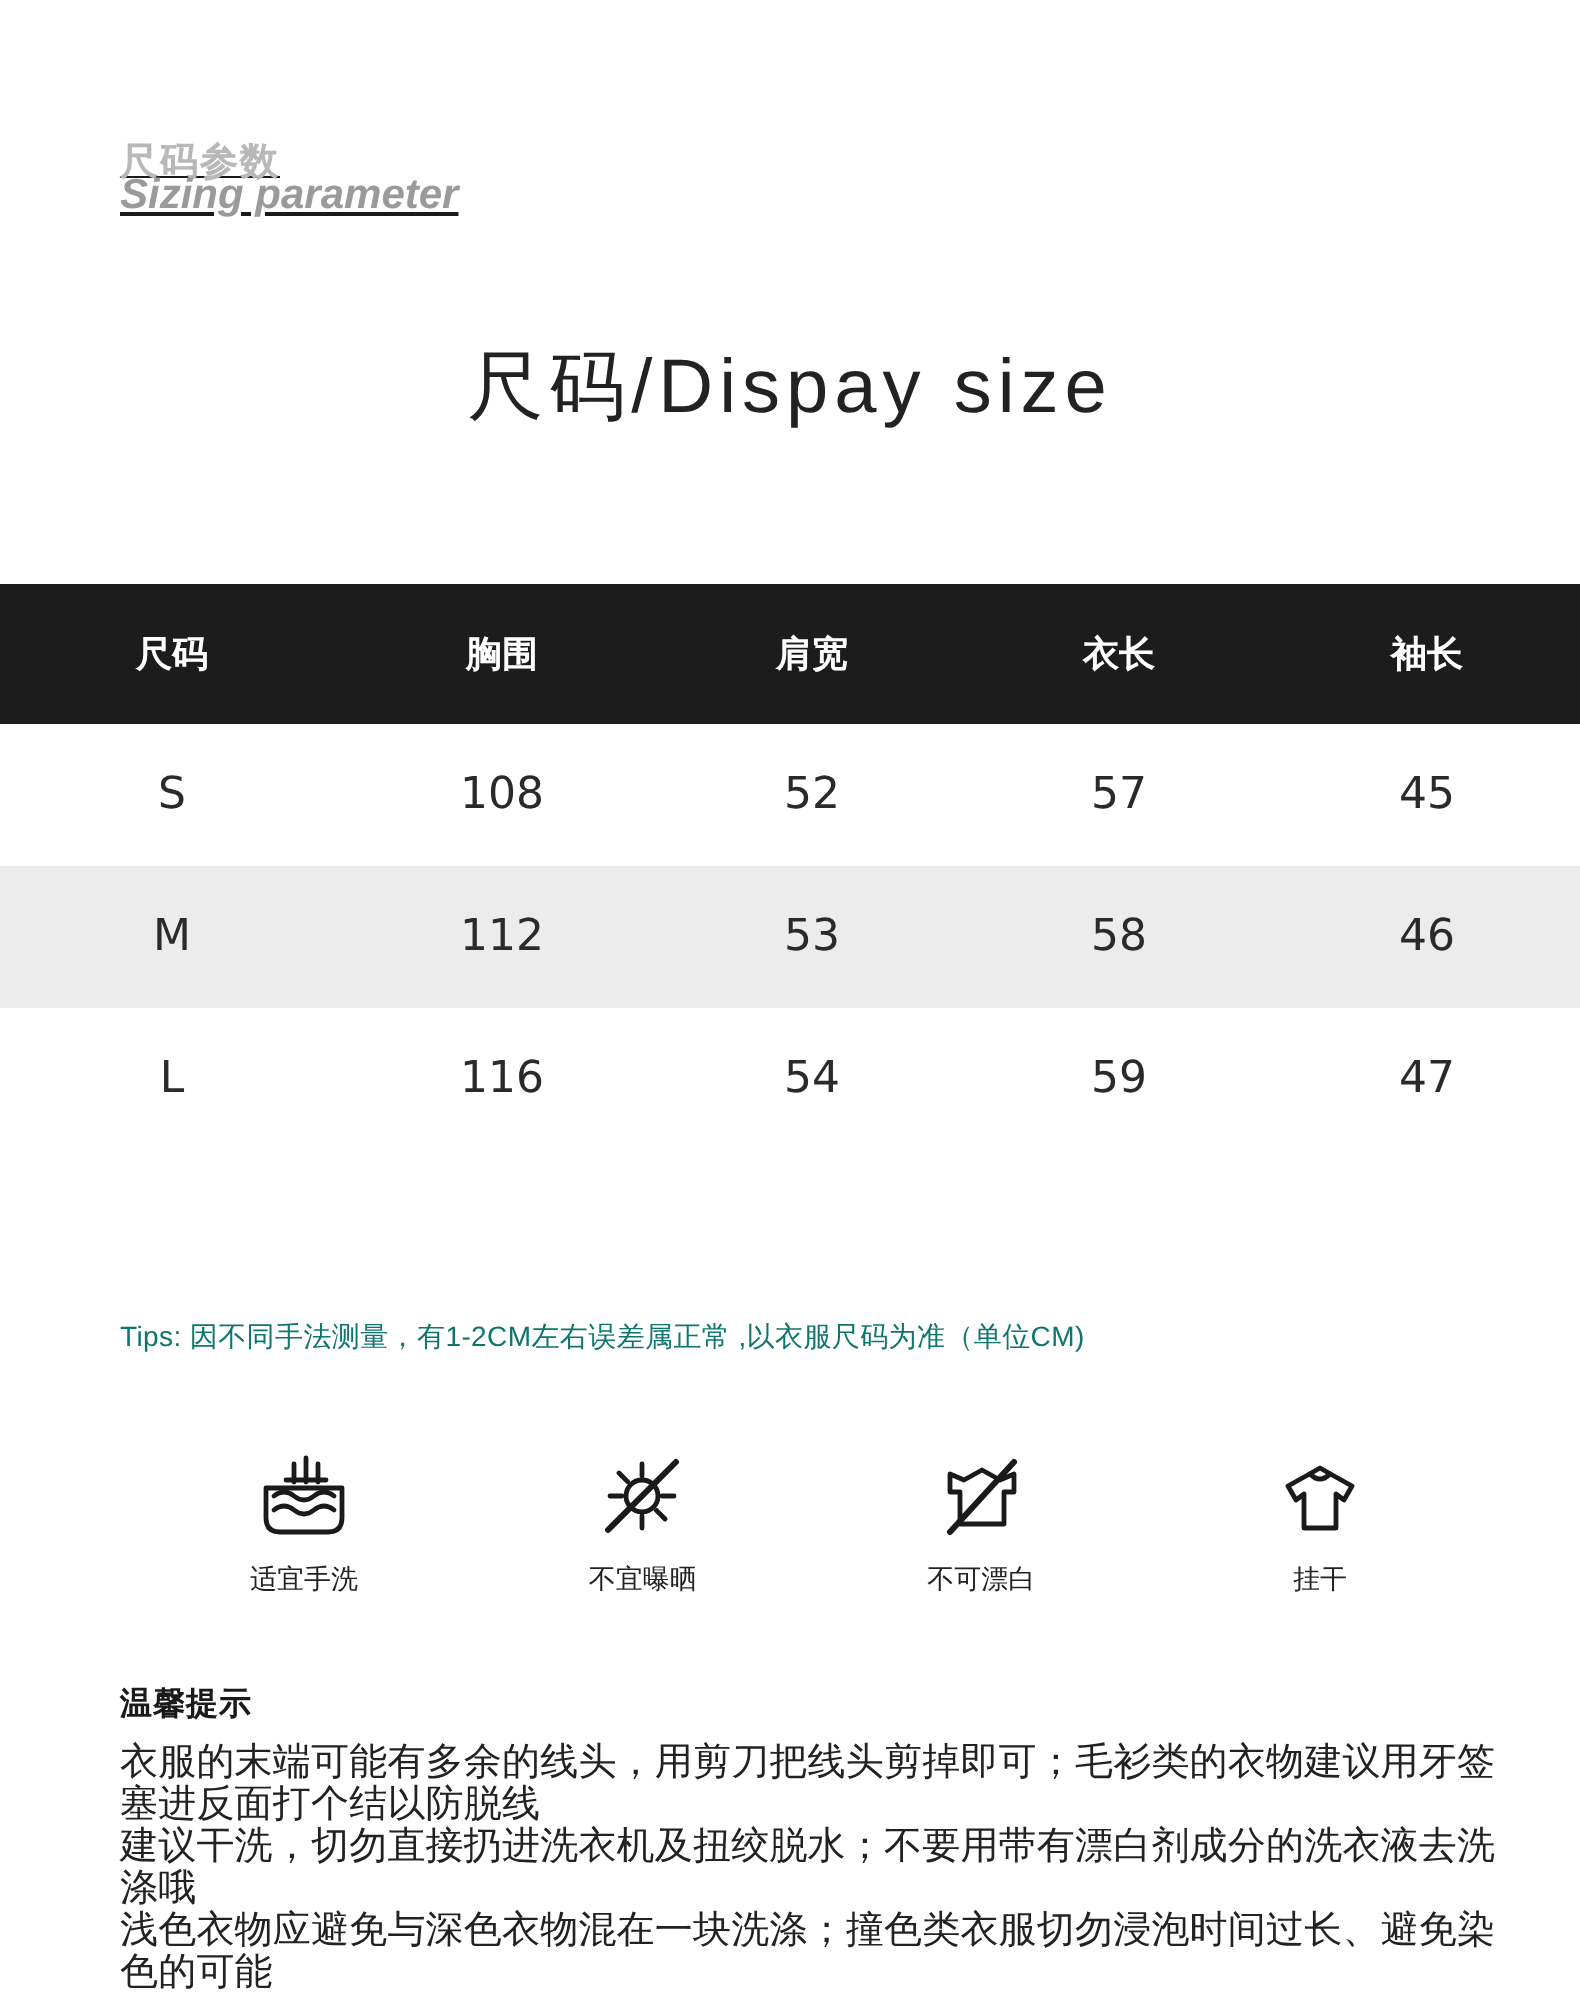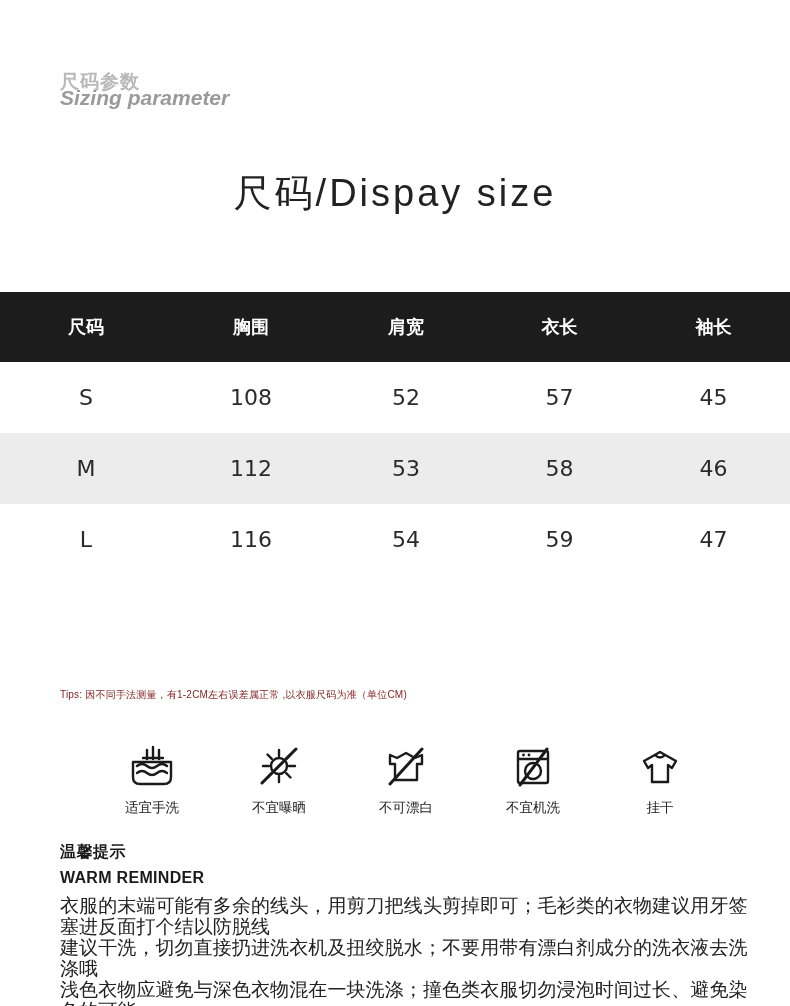--- a/index.html
+++ b/index.html
@@ -15,20 +15,21 @@
     overflow: hidden;
     position: relative;
   }
 
   
   .header {
     position: absolute;
     left: 60px;
     top: 72px;
     line-height: 1;
+    text-decoration: underline;
   }
   .header-cn {
     font-size: 19px;
     font-weight: 700;
     color: #b8b8b8;
     letter-spacing: 1px;
   }
   .header-en {
     font-size: 21px;
     font-weight: 700;
@@ -82,31 +83,31 @@
   .col-size  { width: 172px; }
   .col-a     { width: 158px; }
   .col-b     { width: 152px; }
   .col-c     { width: 155px; }
   .col-d     { width: 153px; }
 
   
   .tips {
     position: absolute;
     left: 60px;
-    top: 688px;
-    font-size: 10px;
-    color: #7f1d1d;
+    top: 660px;
+    font-size: 14px;
+    color: #0f766e;
     letter-spacing: 0.2px;
   }
 
   
   .care-row {
     position: absolute;
     left: 96px;
-    top: 741px;
+    top: 723px;
     width: 620px;
     display: flex;
     justify-content: space-between;
     align-items: flex-end;
   }
   .care-item {
     width: 112px;
     text-align: center;
   }
   .care-icon {
@@ -236,47 +237,33 @@
   <div class="care-item">
     <div class="care-icon">
       <svg width="50" height="46" viewBox="0 0 50 46" fill="none" stroke="#1a1a1a" stroke-width="2.4" stroke-linecap="round" stroke-linejoin="round">
         <path d="M16 14 L25 9 L34 14 L41 11 L41 20 L36 20 L36 36 L14 36 L14 20 L9 20 L9 11 Z"></path>
         <path d="M9 40 L41 5" stroke-width="3"></path>
       </svg>
     </div>
     <div class="care-label">不可漂白</div>
   </div>
 
-  <div class="care-item">
-    <div class="care-icon">
-      <svg width="50" height="46" viewBox="0 0 50 46" fill="none" stroke="#1a1a1a" stroke-width="2.4" stroke-linecap="round" stroke-linejoin="round">
-        <rect x="10" y="7" width="30" height="32" rx="2"></rect>
-        <path d="M10 15 L40 15"></path>
-        <circle cx="15.5" cy="11" r="1.4" fill="#1a1a1a" stroke="none"></circle>
-        <circle cx="21" cy="11" r="1.4" fill="#1a1a1a" stroke="none"></circle>
-        <circle cx="25" cy="27" r="8"></circle>
-        <path d="M12 41 L39 5" stroke-width="3"></path>
-      </svg>
-    </div>
-    <div class="care-label">不宜机洗</div>
-  </div>
 
   <div class="care-item">
     <div class="care-icon">
       <svg width="50" height="46" viewBox="0 0 50 46" fill="none" stroke="#1a1a1a" stroke-width="2.4" stroke-linecap="round" stroke-linejoin="round">
         <path d="M18 12 L25 8 L32 12 L41 17 L37 24 L33 21 L33 38 L17 38 L17 21 L13 24 L9 17 Z"></path>
         <path d="M20 11 Q25 16 30 11"></path>
       </svg>
     </div>
     <div class="care-label">挂干</div>
   </div>
 
 </div>
 
 <div class="reminder">
   <div class="reminder-cn">温馨提示</div>
-  <div class="reminder-en">WARM REMINDER</div>
   <div class="reminder-lines">
     <div class="reminder-line">衣服的末端可能有多余的线头，用剪刀把线头剪掉即可；毛衫类的衣物建议用牙签塞进反面打个结以防脱线</div>
     <div class="reminder-line">建议干洗，切勿直接扔进洗衣机及扭绞脱水；不要用带有漂白剂成分的洗衣液去洗涤哦</div>
     <div class="reminder-line">浅色衣物应避免与深色衣物混在一块洗涤；撞色类衣服切勿浸泡时间过长、避免染色的可能</div>
   </div>
 </div>
 
 </body></html>

